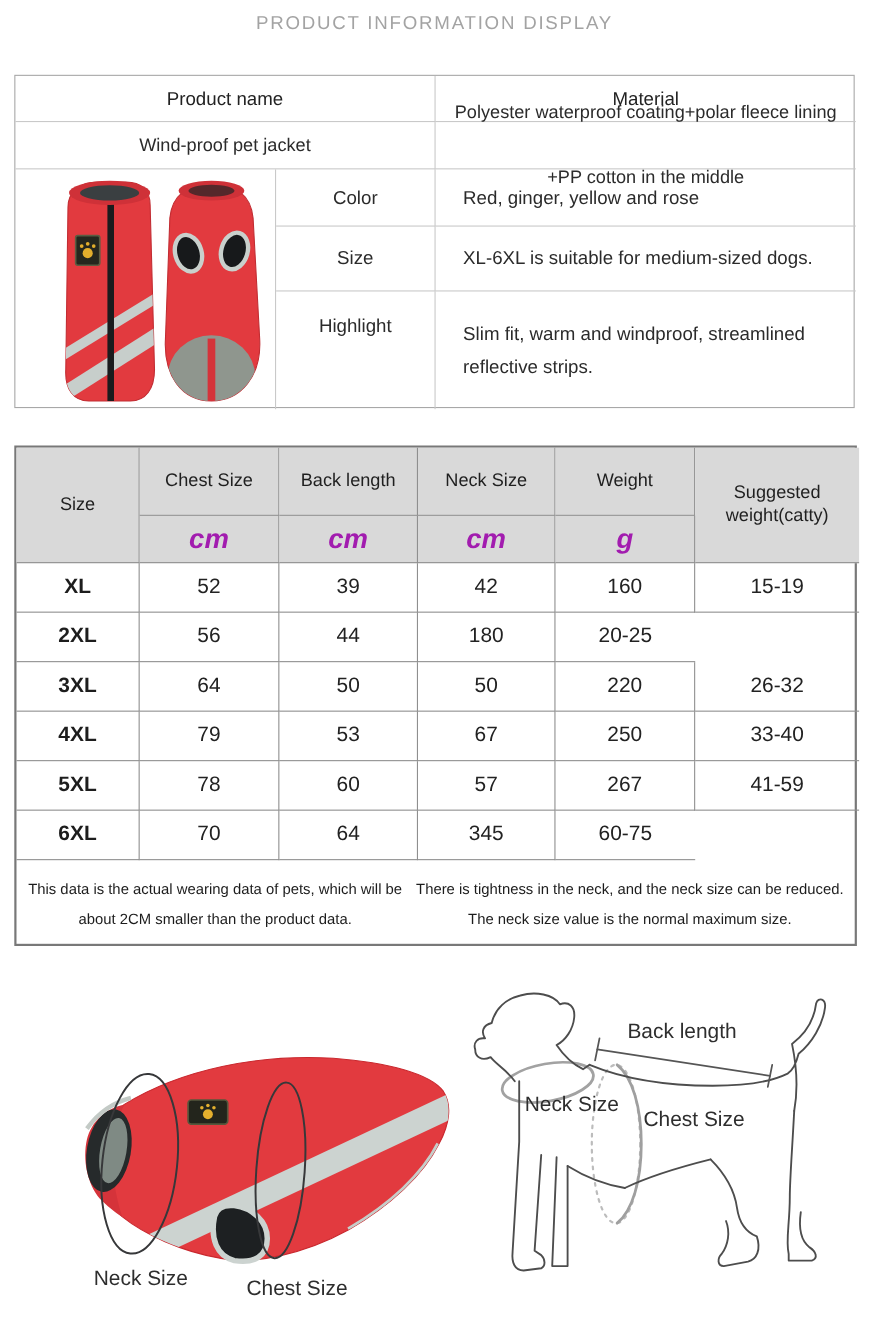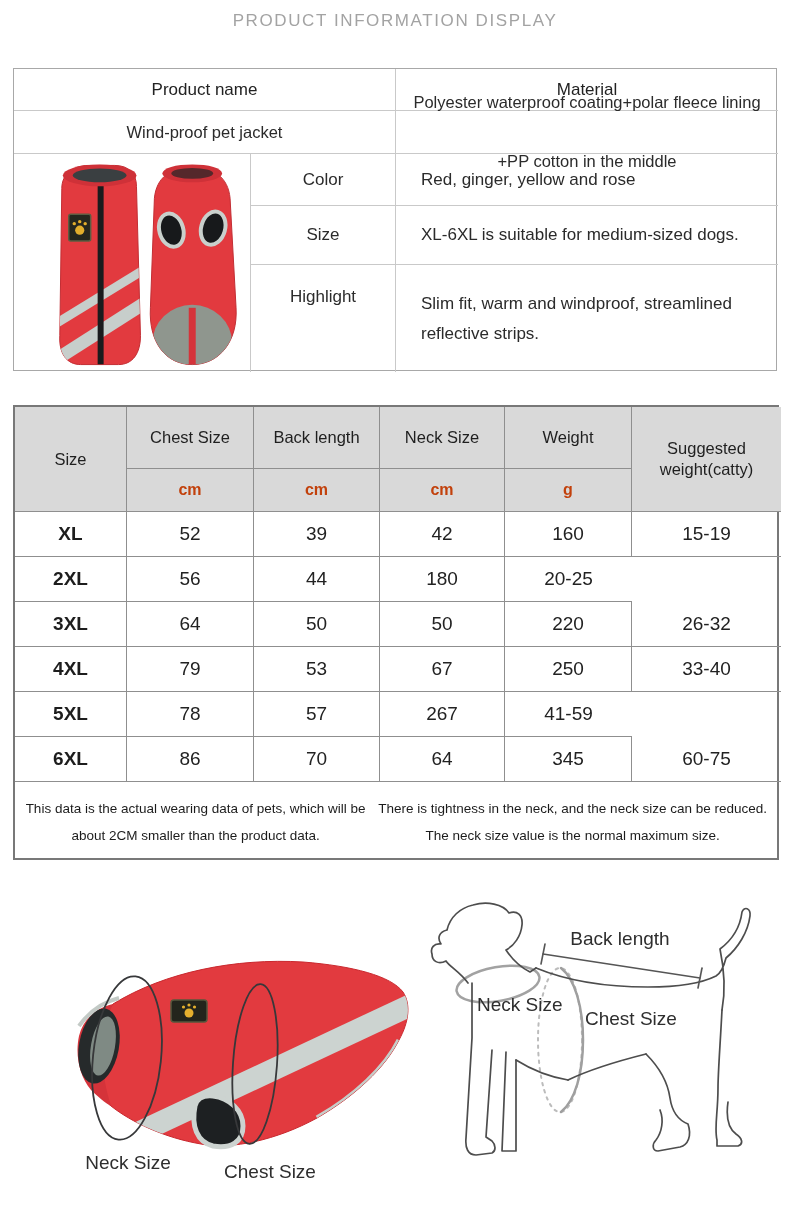--- a/index.html
+++ b/index.html
@@ -36,21 +36,21 @@
     position:absolute; left:13px; top:405px; width:766px; height:455px;
     display:grid;
     grid-template-columns:112px 127px 126px 125px 127px 149px;
     grid-template-rows:62px 43px 45px 45px 45px 45px 45px 45px 80px;
     border:2px solid #787878; background:#fff;
   }
   .st-cell{ border-right:1px solid #8f8f8f; border-bottom:1px solid #8f8f8f;
     display:flex; align-items:center; justify-content:center; text-align:center; }
   .st-cell.last-col{ border-right:none; }
   .st-head{ background:#d9d9d9; font-size:16.5px; color:#1f1f1f; line-height:21px; padding:0 8px; }
-  .st-unit{ background:#d9d9d9; font-size:16px; font-weight:bold; color:#c2410c; }
+  .st-unit{ background:#d9d9d9; font-size:25px; font-weight:bold; color:#a21caf;font-style:italic; }
   .st-span2{ grid-row:1 / 3; }
   .st-size{ font-size:19px; font-weight:bold; color:#1d1d1d; }
   .st-num{ font-size:19px; color:#222; }
   .st-note{ grid-column:1 / 7; grid-row:9; border-bottom:none; 
     font-size:13.5px; color:#1c1c1c; line-height:27px; padding:0 6px; }
 
   
   .diagram{ position:absolute; left:0; top:880px; width:790px; height:337px; }
   .diagram svg{ position:absolute; }
   .dg-label{ position:absolute; font-size:19px; color:#2e2e2e; white-space:nowrap; }
@@ -159,26 +159,26 @@
 
   <div class="st-cell st-size" style="grid-row:6;">4XL</div>
   <div class="st-cell st-num" style="grid-row:6;">79</div>
   <div class="st-cell st-num" style="grid-row:6;">53</div>
   <div class="st-cell st-num" style="grid-row:6;">67</div>
   <div class="st-cell st-num" style="grid-row:6;">250</div>
   <div class="st-cell st-num last-col" style="grid-row:6;">33-40</div>
 
   <div class="st-cell st-size" style="grid-row:7;">5XL</div>
   <div class="st-cell st-num" style="grid-row:7;">78</div>
+  <div class="st-cell st-num" style="grid-row:7;">60</div>
   <div class="st-cell st-num" style="grid-row:7;">57</div>
   <div class="st-cell st-num" style="grid-row:7;">267</div>
   <div class="st-cell st-num last-col" style="grid-row:7;">41-59</div>
 
   <div class="st-cell st-size" style="grid-row:8;">6XL</div>
-  <div class="st-cell st-num" style="grid-row:8;">86</div>
   <div class="st-cell st-num" style="grid-row:8;">70</div>
   <div class="st-cell st-num" style="grid-row:8;">64</div>
   <div class="st-cell st-num" style="grid-row:8;">345</div>
   <div class="st-cell st-num last-col" style="grid-row:8;">60-75</div>
 
   <div class="st-cell st-note last-col">
     <span>This data is the actual wearing data of pets, which will be about 2CM smaller than the product data.</span>
     <span>There is tightness in the neck, and the neck size can be reduced. The neck size value is the normal maximum size.</span>
   </div>
 </div>

